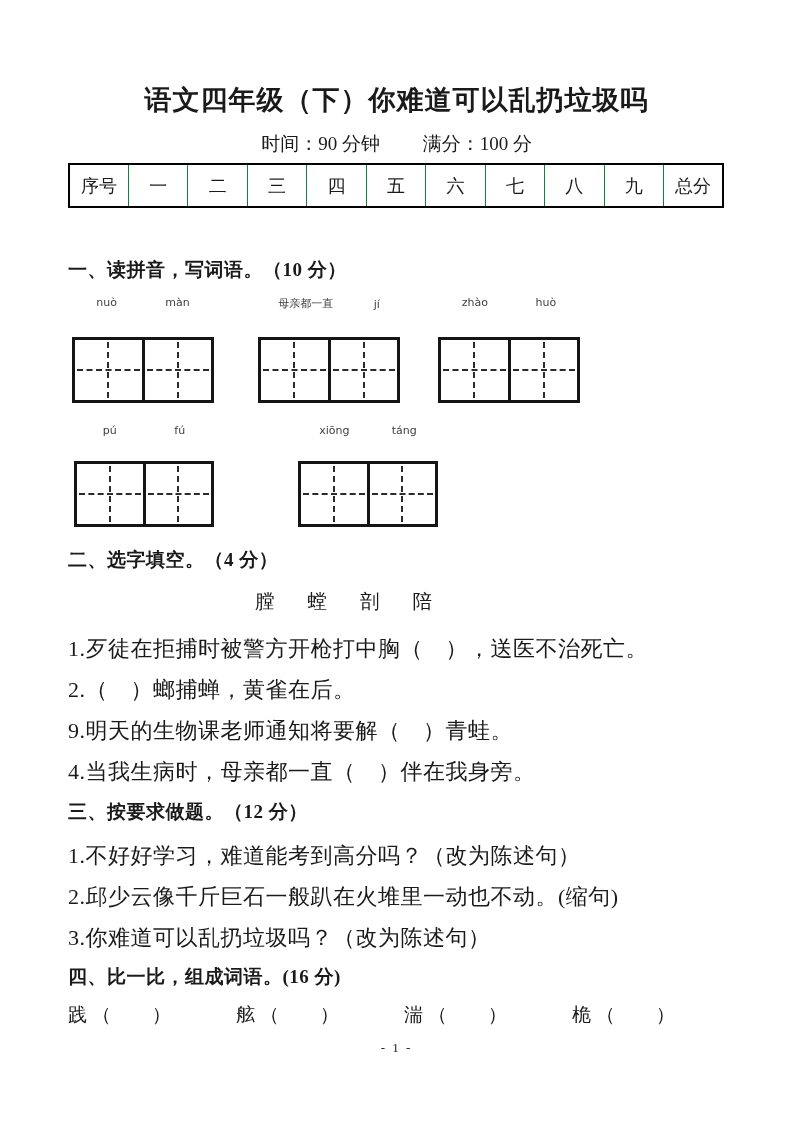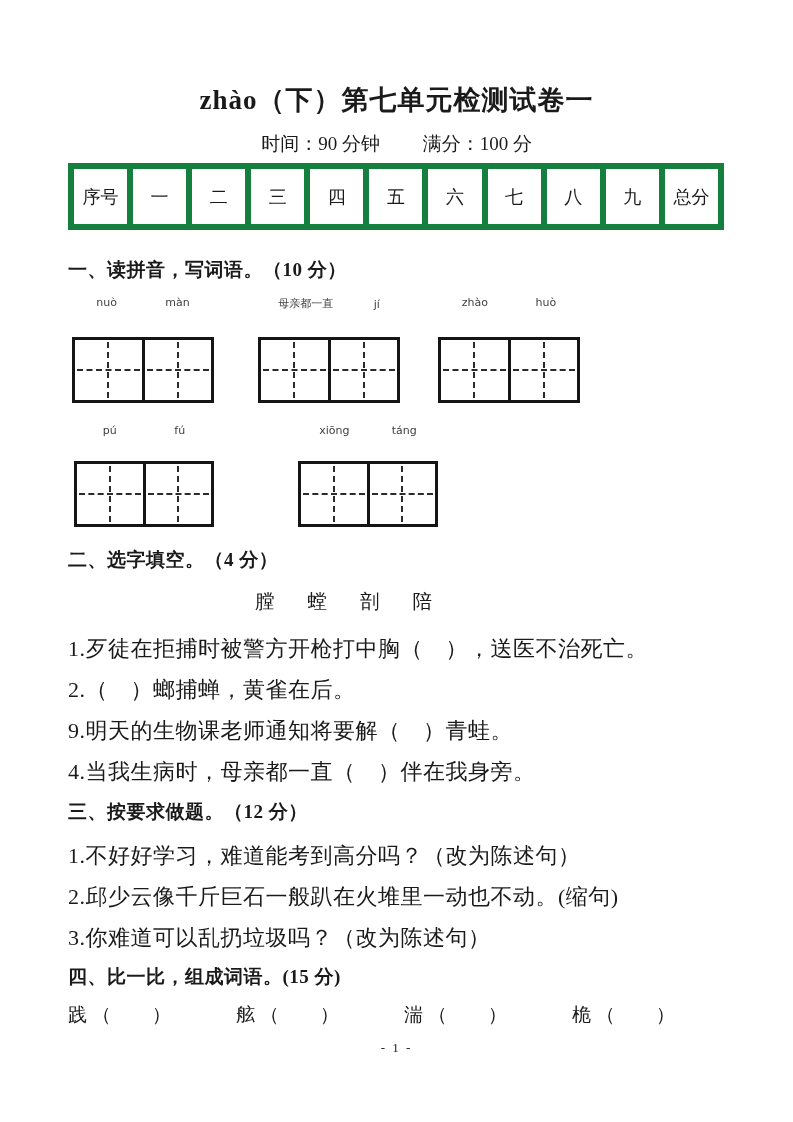--- a/index.html
+++ b/index.html
@@ -20,21 +20,21 @@
   }
   .subtitle span { margin:0 19px; }
 
   
   table.score {
     left:68px; top:163px; width:656px;
     border-collapse:collapse; table-layout:fixed;
     font-size:18px; text-align:center;
   }
   table.score td {
-    border:6px solid #15803d; height:41px; padding:7px;margin-top:28px;
+    border:1px solid #15803d; height:41px; padding:0;margin-top:28px;
   }
   table.score { border:2px solid #000; }
   table.score td.lbl { font-family:"Liberation Serif","DejaVu Serif",serif; }
 
   
   .heading { left:68px; font-size:19px; font-weight:bold; letter-spacing:0.5px; }
   .line    { left:68px; font-size:22px; letter-spacing:0.5px; }
 
   
   .py {
@@ -69,21 +69,21 @@
   .word-unit .blank { margin-left:4px; }
 
   .footer {
     left:0; right:0; top:1040px; text-align:center;
     font-size:13px; color:#222; letter-spacing:2px;
   }
 </style>
 </head>
 <body>
 
-<div class="abs title">zhào（下）第七单元检测试卷一</div>
+<div class="abs title">语文四年级（下）你难道可以乱扔垃圾吗</div>
 
 <div class="abs subtitle">
   <span>时间：90 分钟</span>
   <span>满分：100 分</span>
 </div>
 
 <table class="abs score">
   <tbody>
       <tr>
     <td class="lbl">序号</td>
@@ -187,21 +187,21 @@
 <div class="abs line" style="top:634px">1.歹徒在拒捕时被警方开枪打中胸（　），送医不治死亡。</div>
 <div class="abs line" style="top:675px">2.（　）螂捕蝉，黄雀在后。</div>
 <div class="abs line" style="top:716px">9.明天的生物课老师通知将要解（　）青蛙。</div>
 <div class="abs line" style="top:757px">4.当我生病时，母亲都一直（　）伴在我身旁。</div>
 
 <div class="abs heading" style="top:799px">三、按要求做题。（12 分）</div>
 <div class="abs line" style="top:841px">1.不好好学习，难道能考到高分吗？（改为陈述句）</div>
 <div class="abs line" style="top:882px">2.邱少云像千斤巨石一般趴在火堆里一动也不动。(缩句)</div>
 <div class="abs line" style="top:923px">3.你难道可以乱扔垃圾吗？（改为陈述句）</div>
 
-<div class="abs heading" style="top:964px">四、比一比，组成词语。(15 分)</div>
+<div class="abs heading" style="top:964px">四、比一比，组成词语。(16 分)</div>
 <div class="abs words">
   <span class="word-unit"><span>践</span><span class="blank">（　　）</span></span>
   <span class="word-unit"><span>舷</span><span class="blank">（　　）</span></span>
   <span class="word-unit"><span>湍</span><span class="blank">（　　）</span></span>
   <span class="word-unit"><span>桅</span><span class="blank">（　　）</span></span>
 </div>
 
 <div class="abs footer">- 1 -</div>
 
 </body></html>

